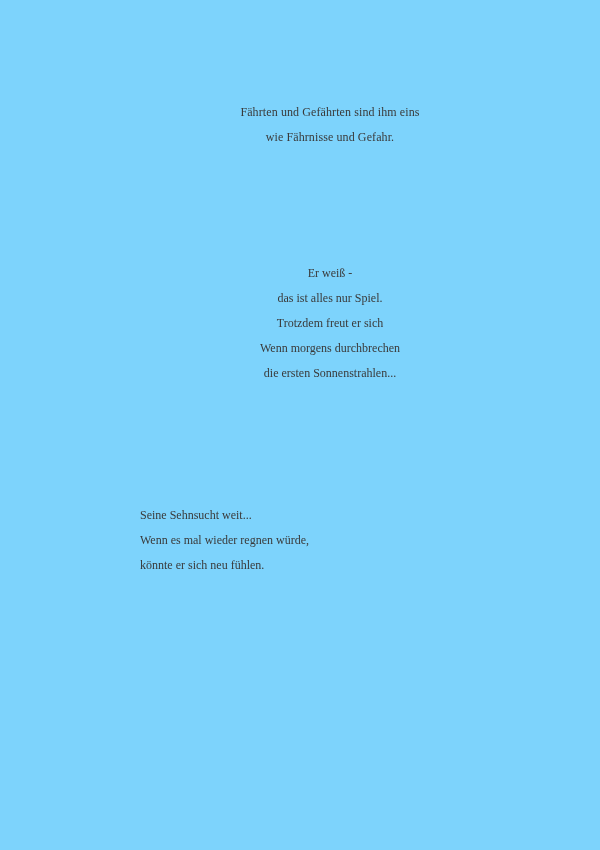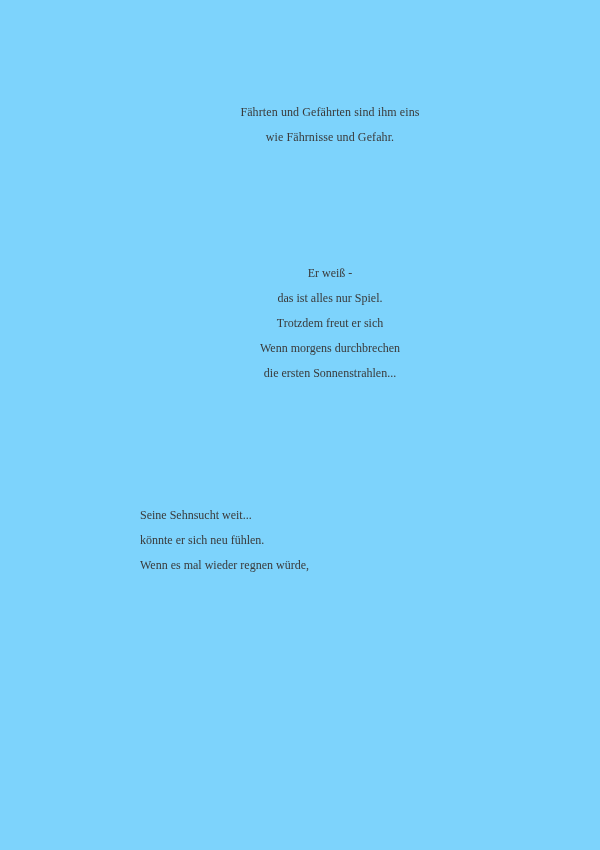--- a/index.html
+++ b/index.html
@@ -59,17 +59,17 @@
   <div class="stanza stanza-2">
     <span class="line">Er weiß -</span>
     <span class="line">das ist alles nur Spiel.</span>
     <span class="line">Trotzdem freut er sich</span>
     <span class="line">Wenn morgens durchbrechen</span>
     <span class="line">die ersten Sonnenstrahlen...</span>
   </div>
 
   <div class="stanza stanza-3">
     <span class="line">Seine Sehnsucht weit...</span>
+    <span class="line">Wenn es mal wieder regnen würde,</span>
     <span class="line">könnte er sich neu fühlen.</span>
-    <span class="line">Wenn es mal wieder regnen würde,</span>
   </div>
 
 </div>
 
 </body></html>

